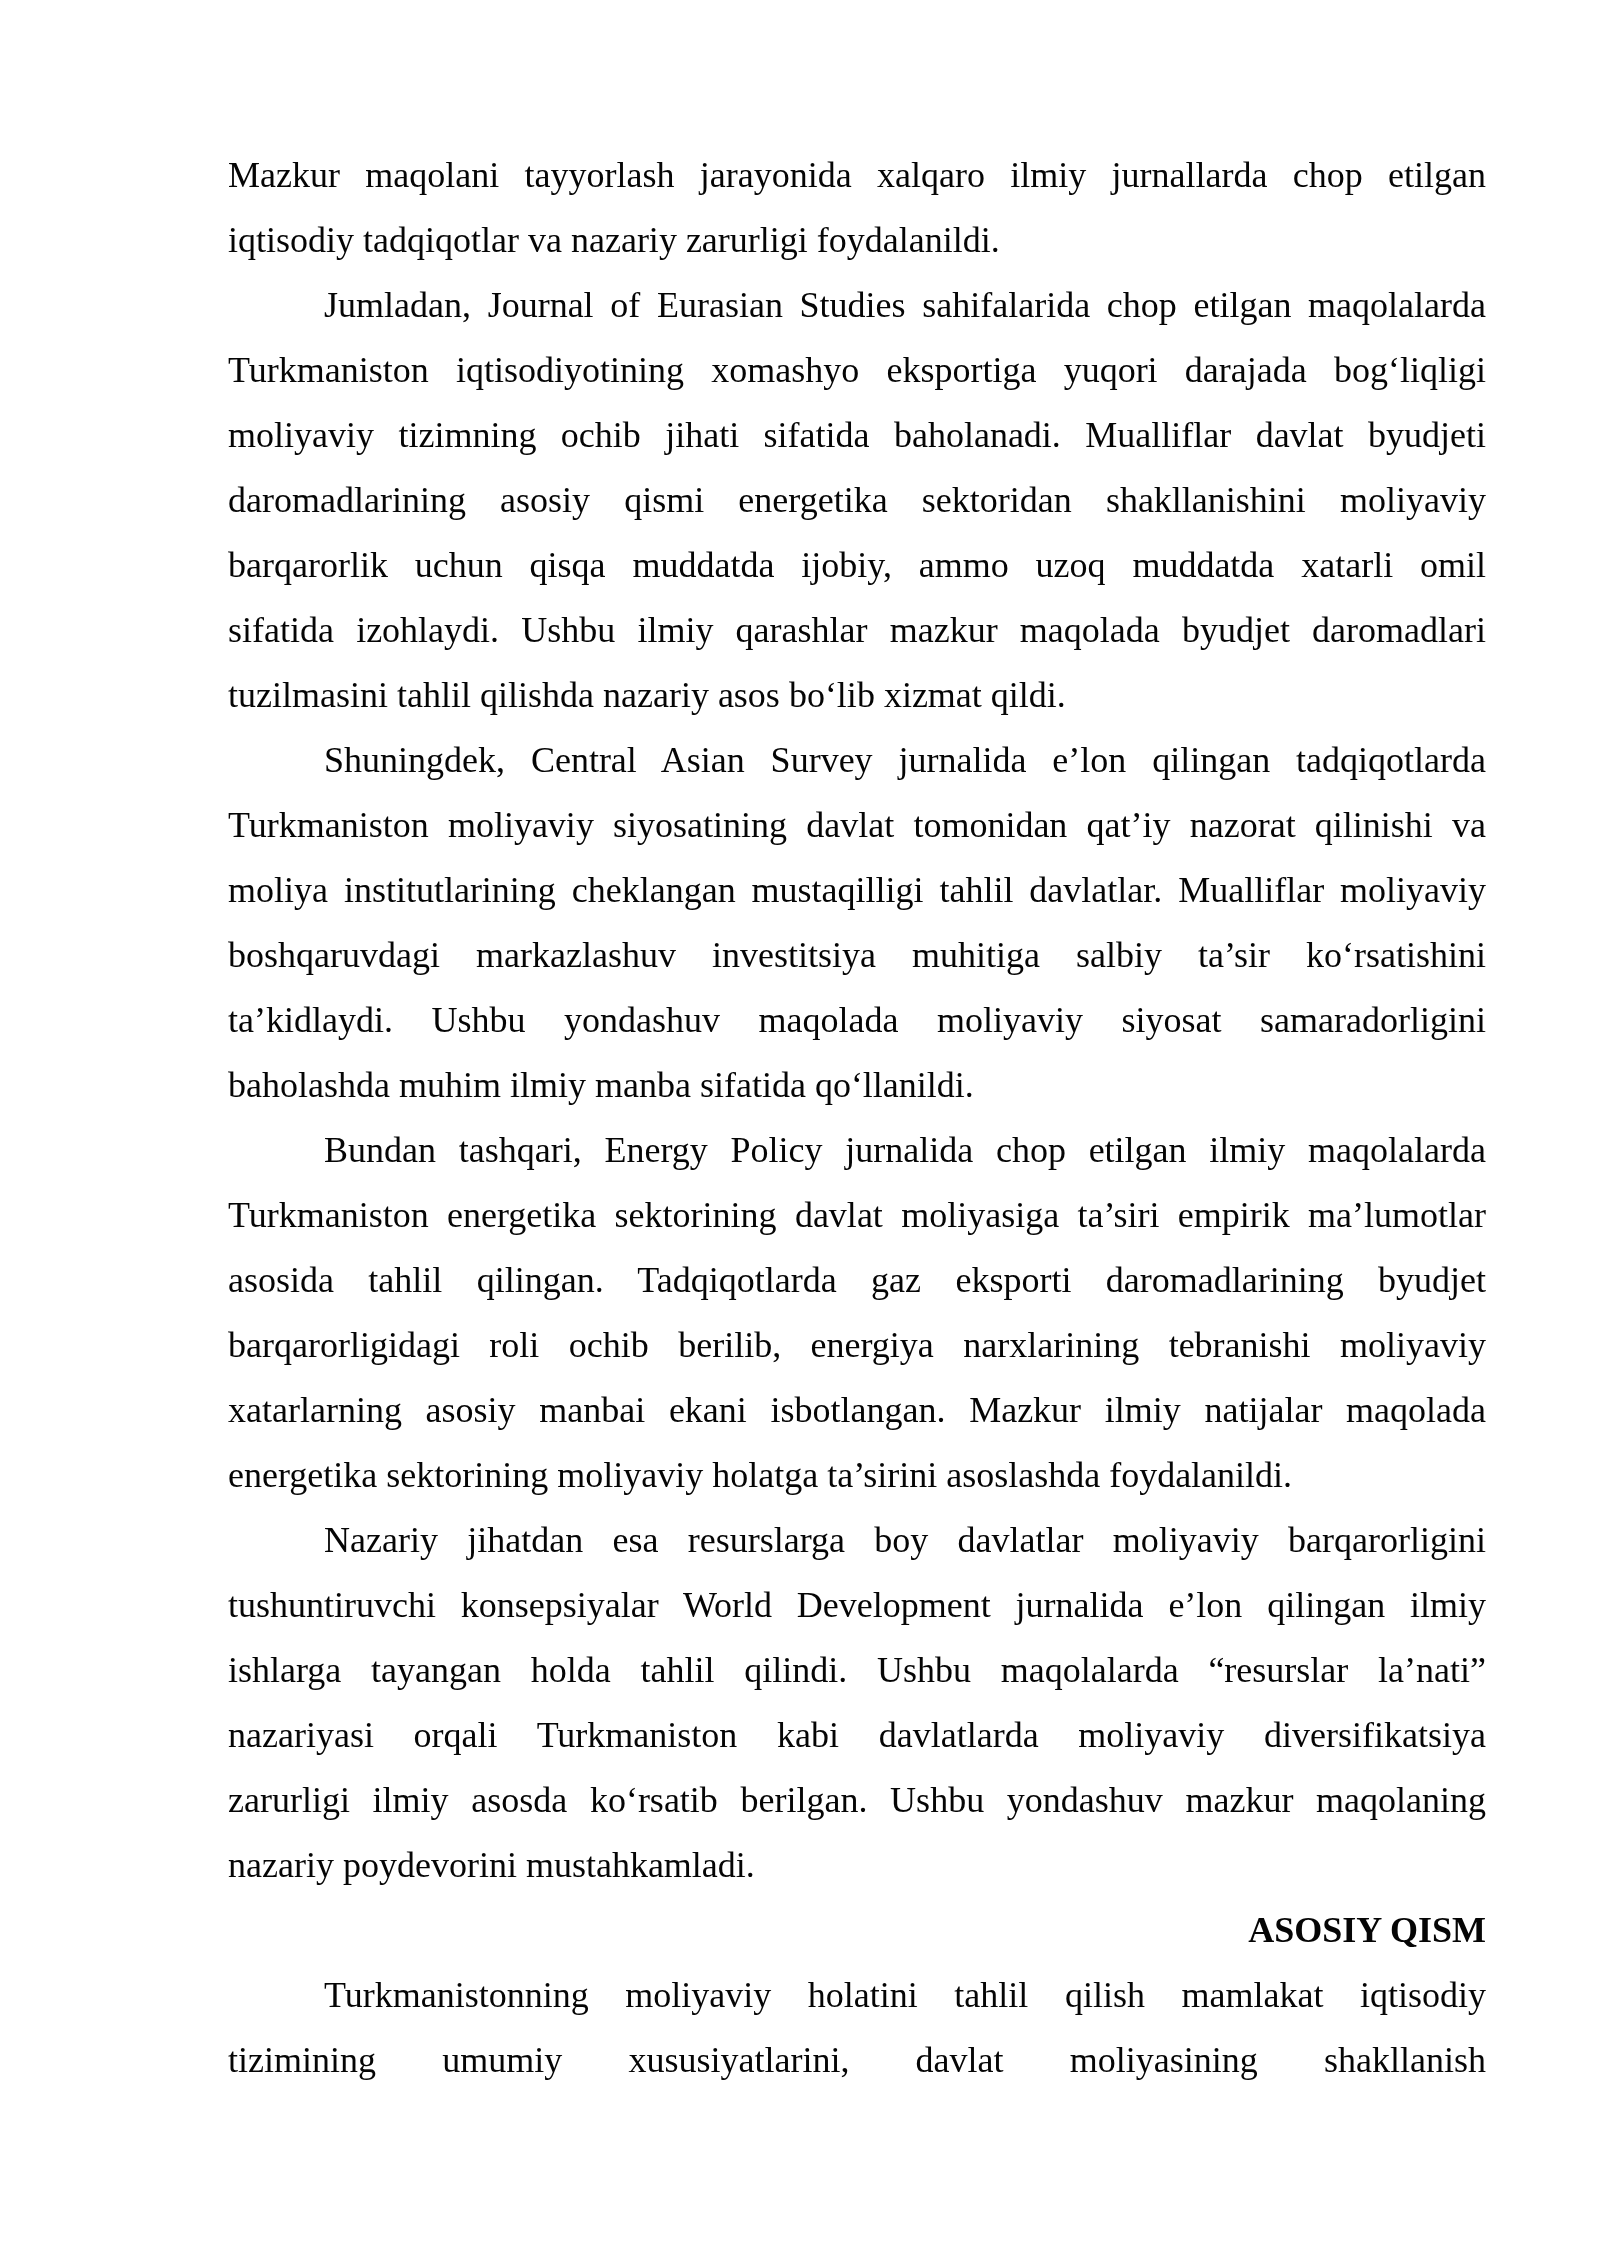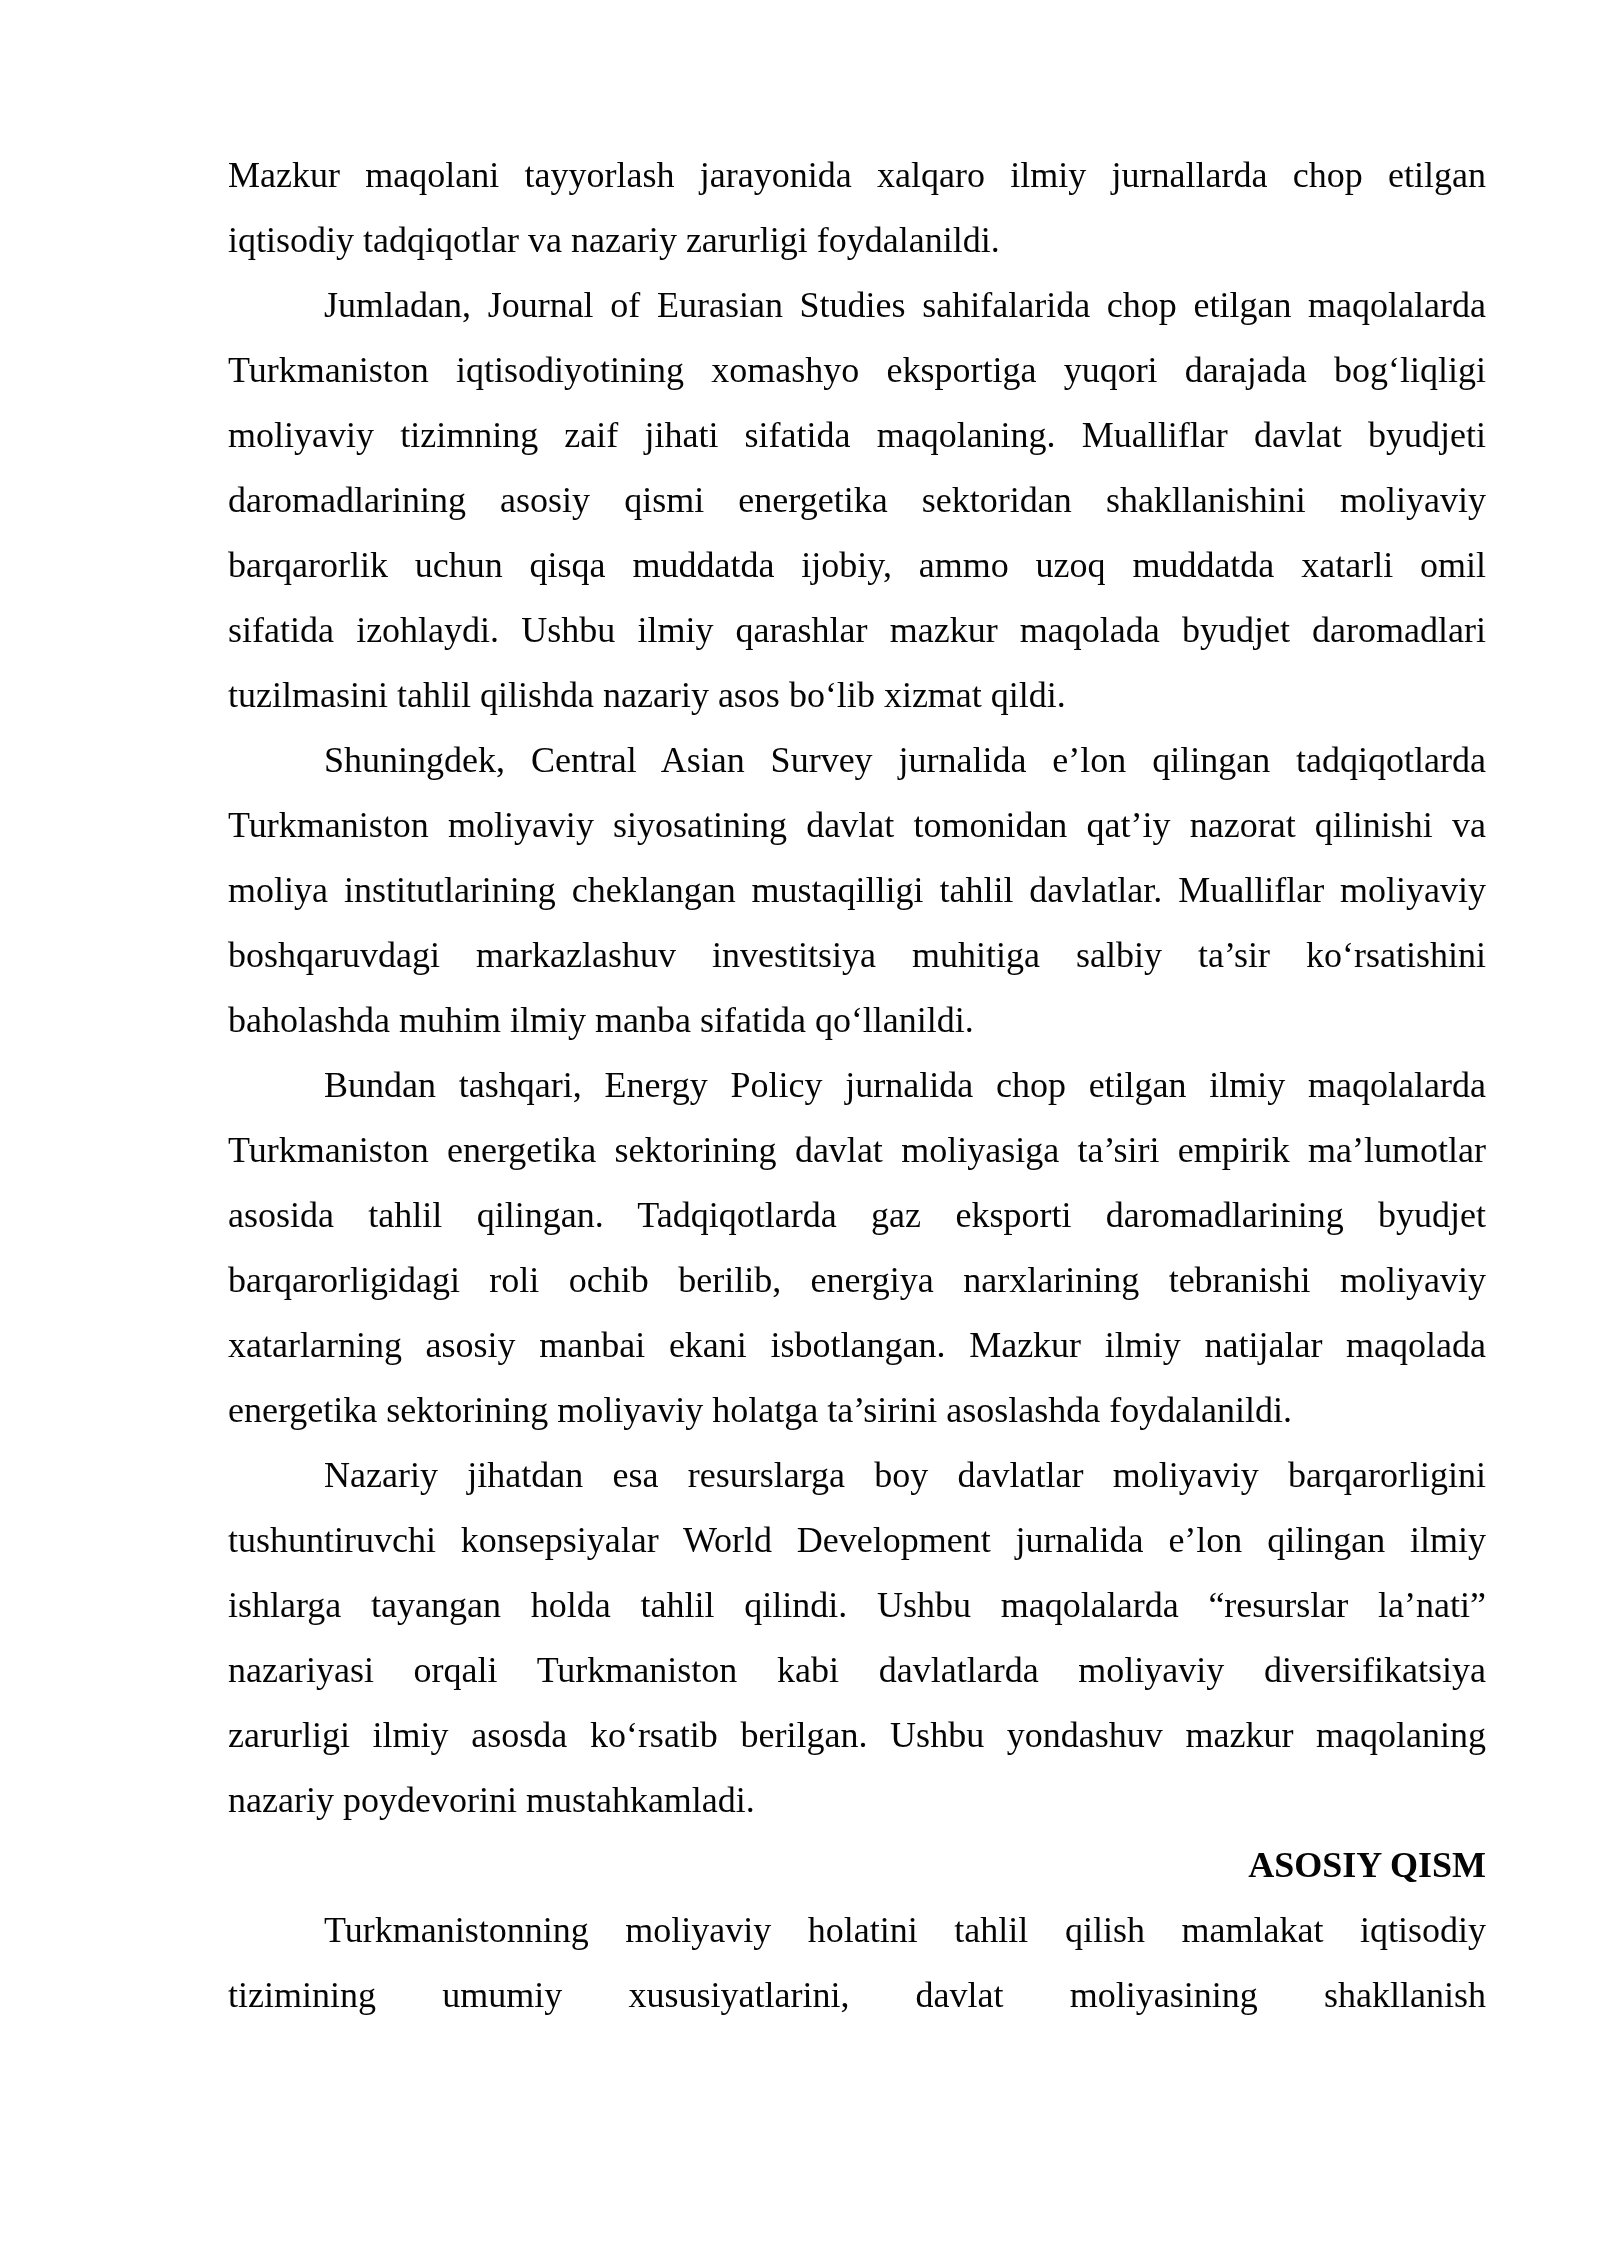--- a/index.html
+++ b/index.html
@@ -52,29 +52,30 @@
 </style>
 </head>
 <body>
 
 <div class="page">
   <div class="doc-body" style="color: rgb(5, 5, 5);">
       <div class="line">Mazkur maqolani tayyorlash jarayonida xalqaro ilmiy jurnallarda chop etilgan</div>
       <div class="line endline">iqtisodiy tadqiqotlar va nazariy zarurligi foydalanildi.</div>
       <div class="line indent">Jumladan, Journal of Eurasian Studies sahifalarida chop etilgan maqolalarda</div>
       <div class="line">Turkmaniston iqtisodiyotining xomashyo eksportiga yuqori darajada bog‘liqligi</div>
-      <div class="line">moliyaviy tizimning zaif jihati sifatida maqolaning. Mualliflar davlat byudjeti</div>
+      <div class="line">moliyaviy tizimning ochib jihati sifatida baholanadi. Mualliflar davlat byudjeti</div>
       <div class="line">daromadlarining asosiy qismi energetika sektoridan shakllanishini moliyaviy</div>
       <div class="line">barqarorlik uchun qisqa muddatda ijobiy, ammo uzoq muddatda xatarli omil</div>
       <div class="line">sifatida izohlaydi. Ushbu ilmiy qarashlar mazkur maqolada byudjet daromadlari</div>
       <div class="line endline">tuzilmasini tahlil qilishda nazariy asos bo‘lib xizmat qildi.</div>
       <div class="line indent">Shuningdek, Central Asian Survey jurnalida e’lon qilingan tadqiqotlarda</div>
       <div class="line">Turkmaniston moliyaviy siyosatining davlat tomonidan qat’iy nazorat qilinishi va</div>
       <div class="line">moliya institutlarining cheklangan mustaqilligi tahlil davlatlar. Mualliflar moliyaviy</div>
       <div class="line">boshqaruvdagi markazlashuv investitsiya muhitiga salbiy ta’sir ko‘rsatishini</div>
+      <div class="line">ta’kidlaydi. Ushbu yondashuv maqolada moliyaviy siyosat samaradorligini</div>
       <div class="line endline">baholashda muhim ilmiy manba sifatida qo‘llanildi.</div>
       <div class="line indent">Bundan tashqari, Energy Policy jurnalida chop etilgan ilmiy maqolalarda</div>
       <div class="line">Turkmaniston energetika sektorining davlat moliyasiga ta’siri empirik ma’lumotlar</div>
       <div class="line">asosida tahlil qilingan. Tadqiqotlarda gaz eksporti daromadlarining byudjet</div>
       <div class="line">barqarorligidagi roli ochib berilib, energiya narxlarining tebranishi moliyaviy</div>
       <div class="line">xatarlarning asosiy manbai ekani isbotlangan. Mazkur ilmiy natijalar maqolada</div>
       <div class="line endline">energetika sektorining moliyaviy holatga ta’sirini asoslashda foydalanildi.</div>
       <div class="line indent">Nazariy jihatdan esa resurslarga boy davlatlar moliyaviy barqarorligini</div>
       <div class="line">tushuntiruvchi konsepsiyalar World Development jurnalida e’lon qilingan ilmiy</div>
       <div class="line">ishlarga tayangan holda tahlil qilindi. Ushbu maqolalarda “resurslar la’nati”</div>

